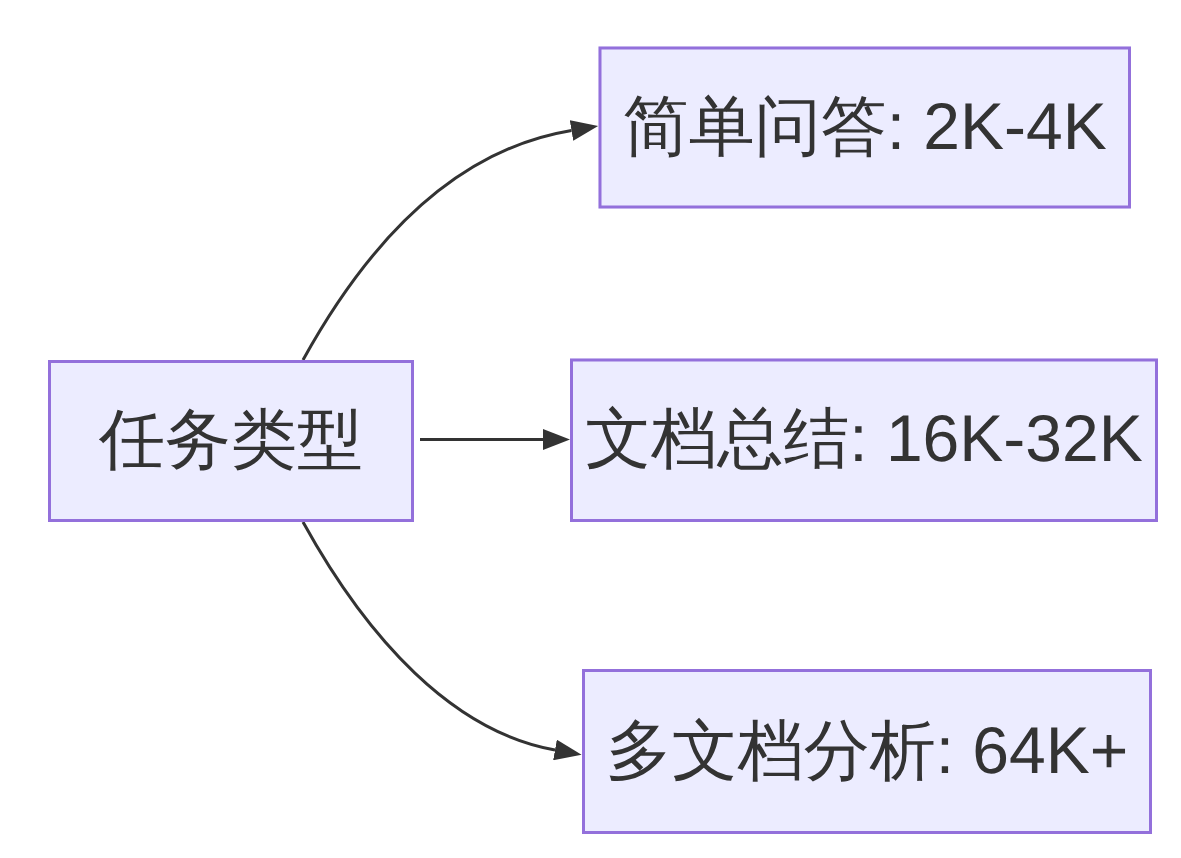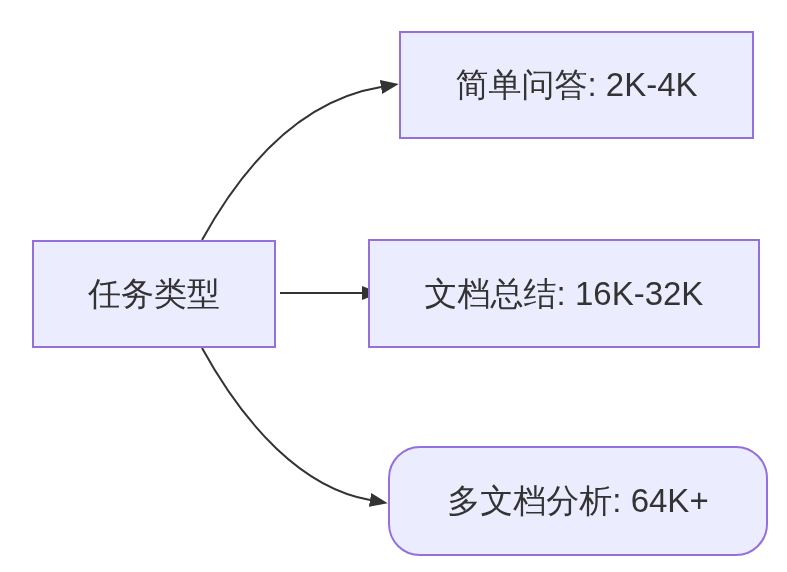--- a/index.html
+++ b/index.html
@@ -34,29 +34,29 @@
   }
   .arrowhead-shape { fill: var(--edge-color); }
   .node {
     position: absolute;
     display: flex;
     align-items: center;
     justify-content: center;
     background: var(--node-fill);
     border: 2px solid var(--node-border);
     color: var(--text-color);
-    font-size: 33px;
+    font-size: 44px;
     line-height: 1.2;
     white-space: nowrap;
     text-align: center;
   }
   .node-root   { left: 32px;  top: 240px; width: 244px; height: 108px; }
   .node-b0     { left: 399px; top: 31px;  width: 355px; height: 108px; }
-  .node-b1     { left: 368px; top: 239px; width: 392px; height: 109px; }
-  .node-b2     { left: 388px; top: 446px; width: 380px; height: 110px; border-radius: 32px; }
+  .node-b1     { left: 380px; top: 239px; width: 392px; height: 109px; }
+  .node-b2     { left: 388px; top: 446px; width: 380px; height: 110px; }
 </style>
 </head>
 <body>
 
 <div class="canvas">
 
   <svg class="edges-layer" viewBox="0 0 787 572" xmlns="http://www.w3.org/2000/svg">
     <defs>
       <marker id="arrowhead" markerUnits="userSpaceOnUse" markerWidth="18" markerHeight="14" refX="0" refY="7" orient="auto">
         <path class="arrowhead-shape" d="M0,0 L18,7 L0,14 Z"></path>

